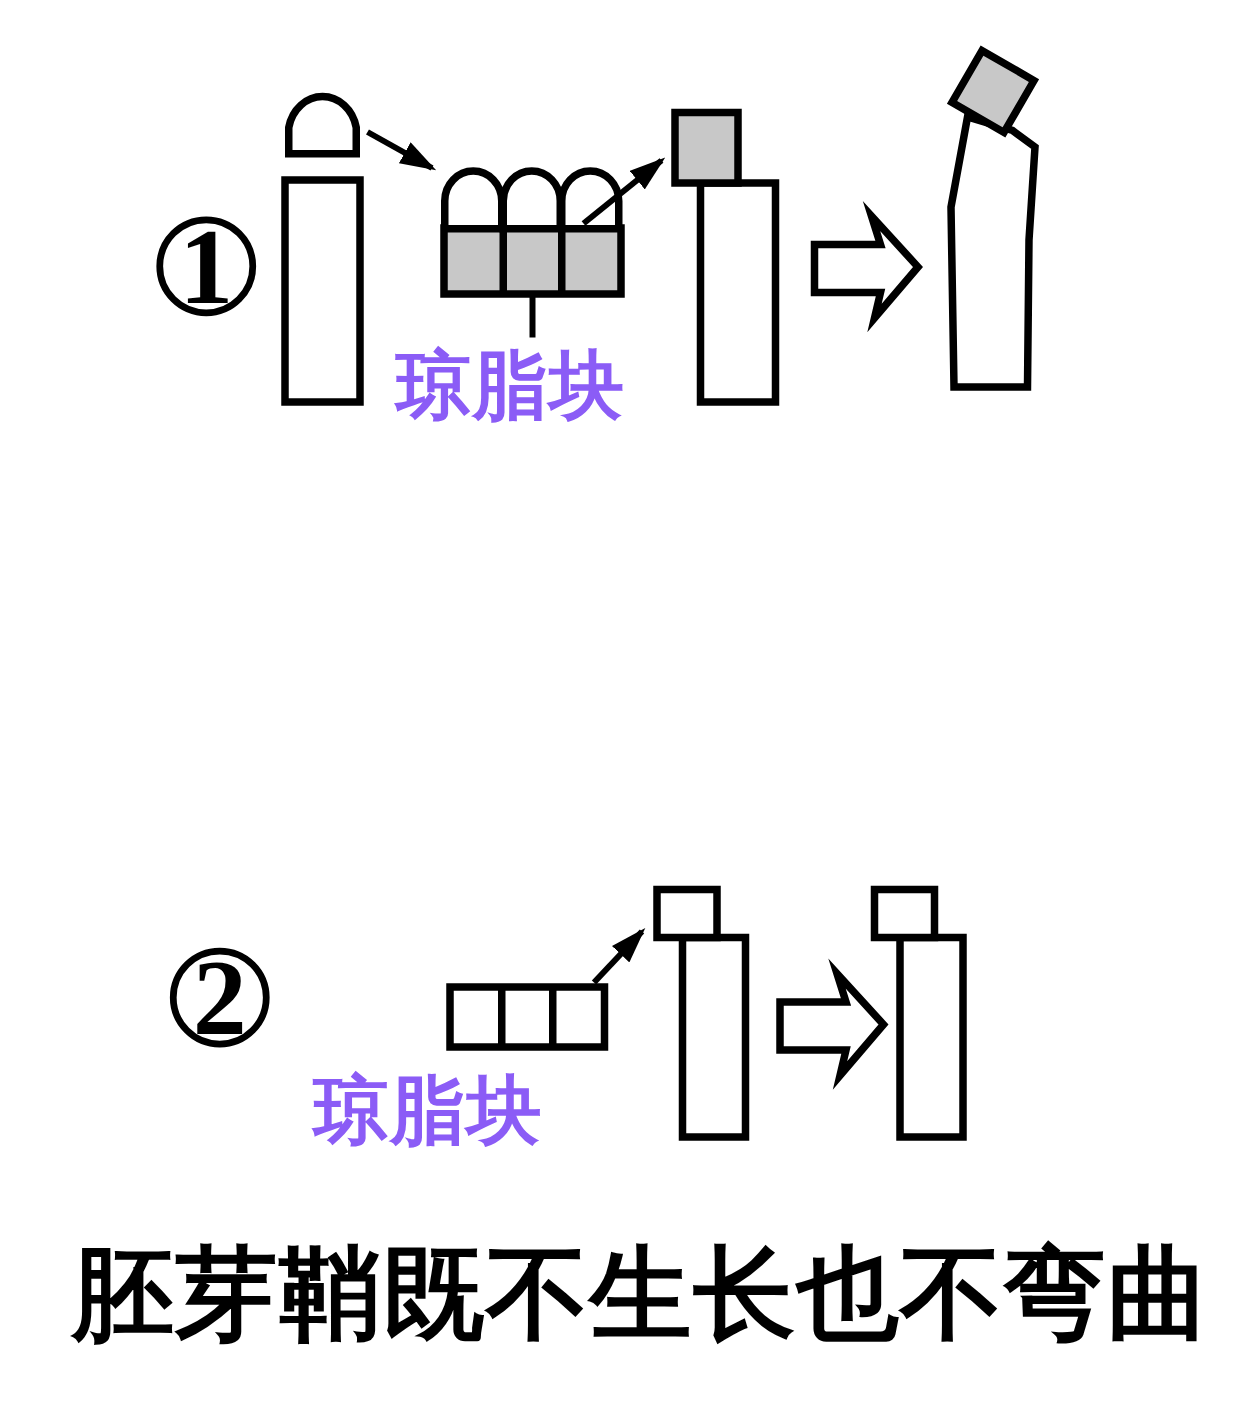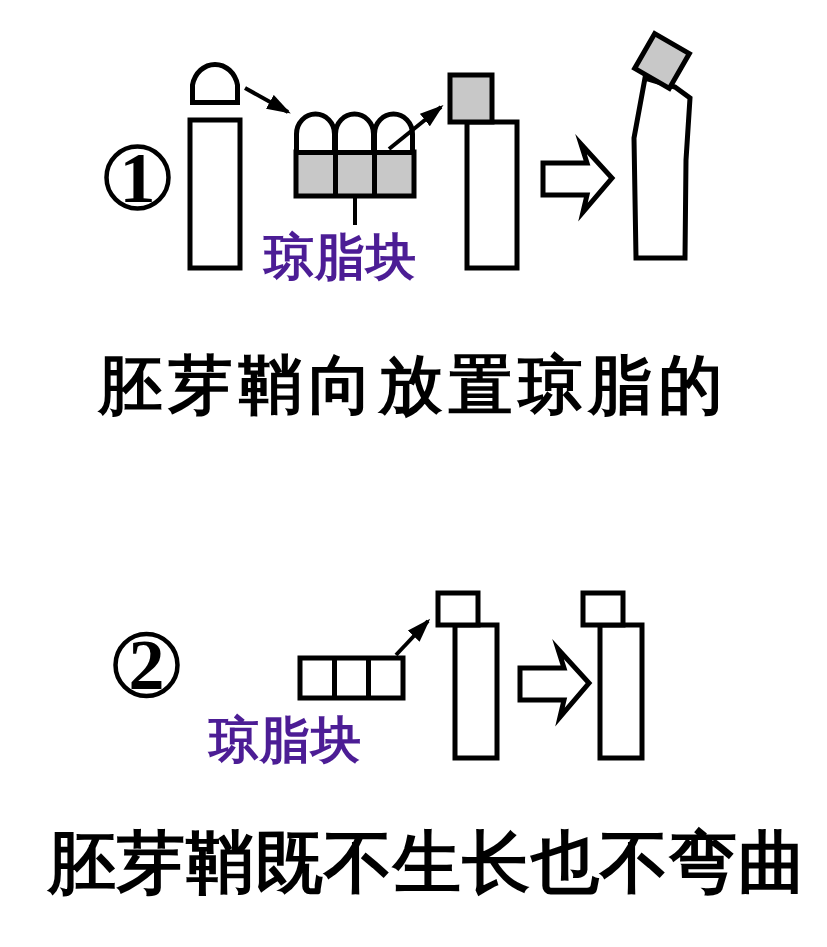--- a/index.html
+++ b/index.html
@@ -21,21 +21,21 @@
     font-family: "Liberation Serif", "DejaVu Serif", serif;
     font-weight: bold;
     font-size: 72px;
     text-anchor: middle;
     fill: #000;
   }
   .label {
     position: absolute;
     font-weight: bold;
     white-space: nowrap;
-    color: #4c1d95;
+    color: #8b5cf6;
   }
   .agar-label-1 { left: 264px; top: 224px; font-size: 50px; letter-spacing: 1px; }
   .agar-label-2 { left: 209px; top: 707px; font-size: 50px; letter-spacing: 1px; }
   .caption-1 {
     position: absolute; left: 0; right: 0; top: 349px;
     text-align: center; font-weight: bold;
     font-size: 64px; line-height: 73px; letter-spacing: 6px;
     color: #000;
   }
   .caption-2 {
@@ -122,20 +122,19 @@
       <g>
         <rect x="600" y="625" width="42" height="133" class="shape"></rect>
         <rect x="583" y="593" width="40" height="32" class="shape"></rect>
       </g>
     </g>
   </svg>
 
   <div class="label agar-label-1">琼脂块</div>
 
   <div class="caption-1">
-    <div>胚芽鞘向放置琼脂的</div>
   </div>
 
   <div class="label agar-label-2">琼脂块</div>
 
   <div class="caption-2">胚芽鞘既不生长也不弯曲</div>
 
 </div>
 
 </body></html>

